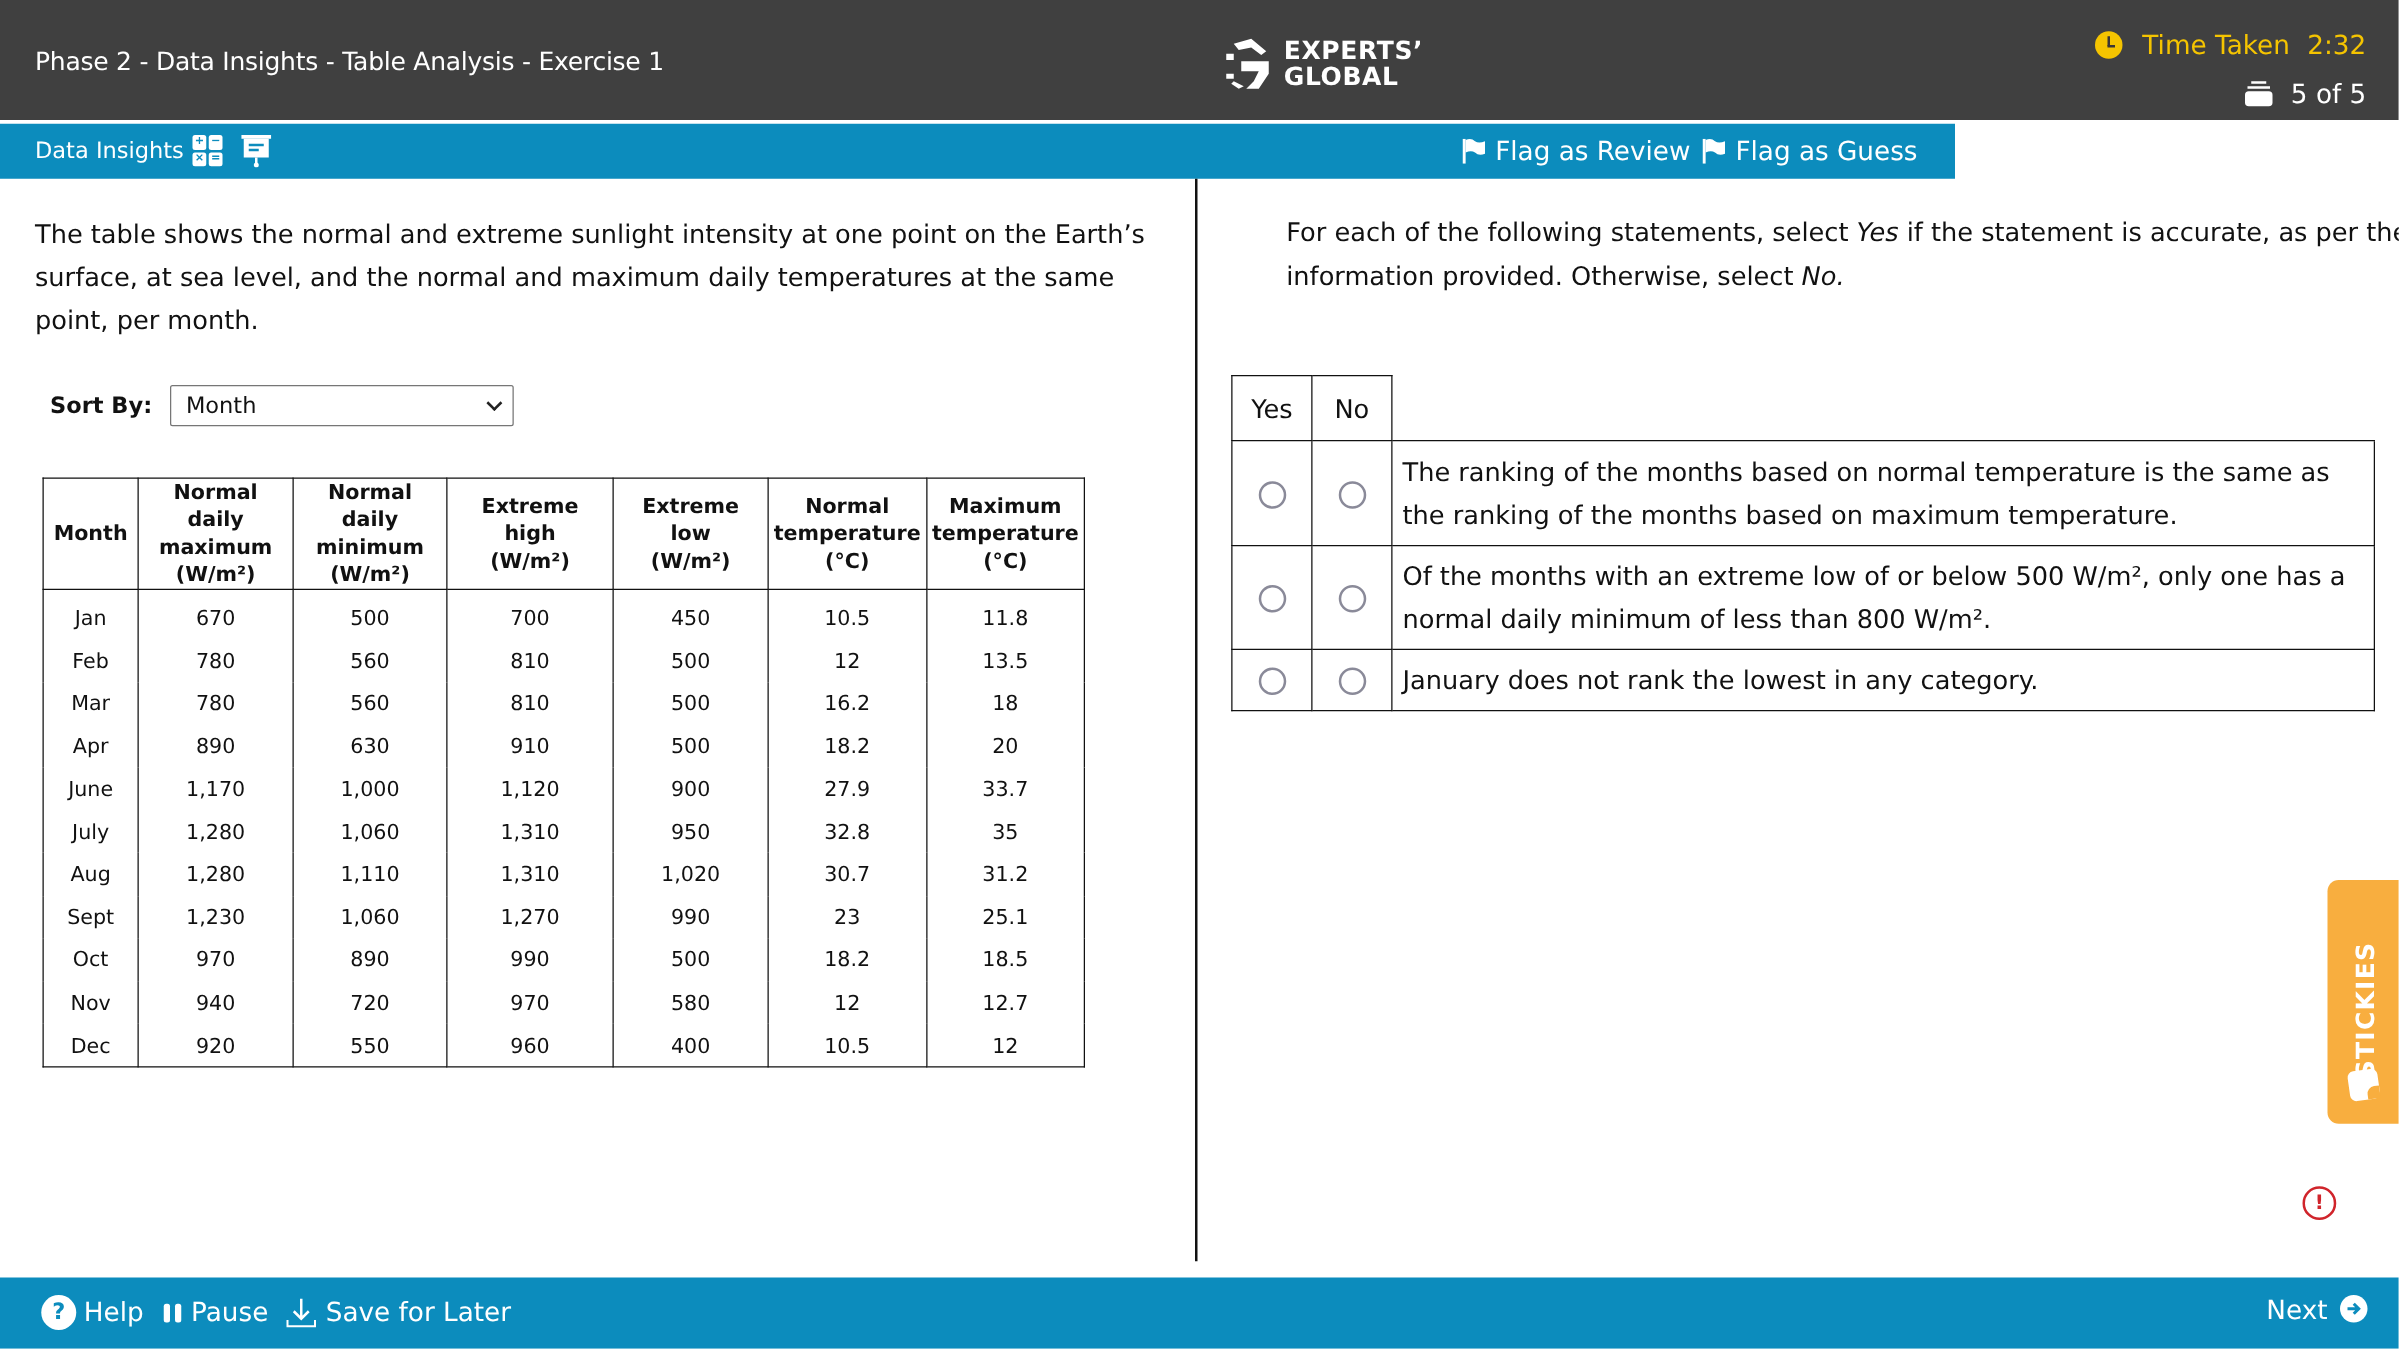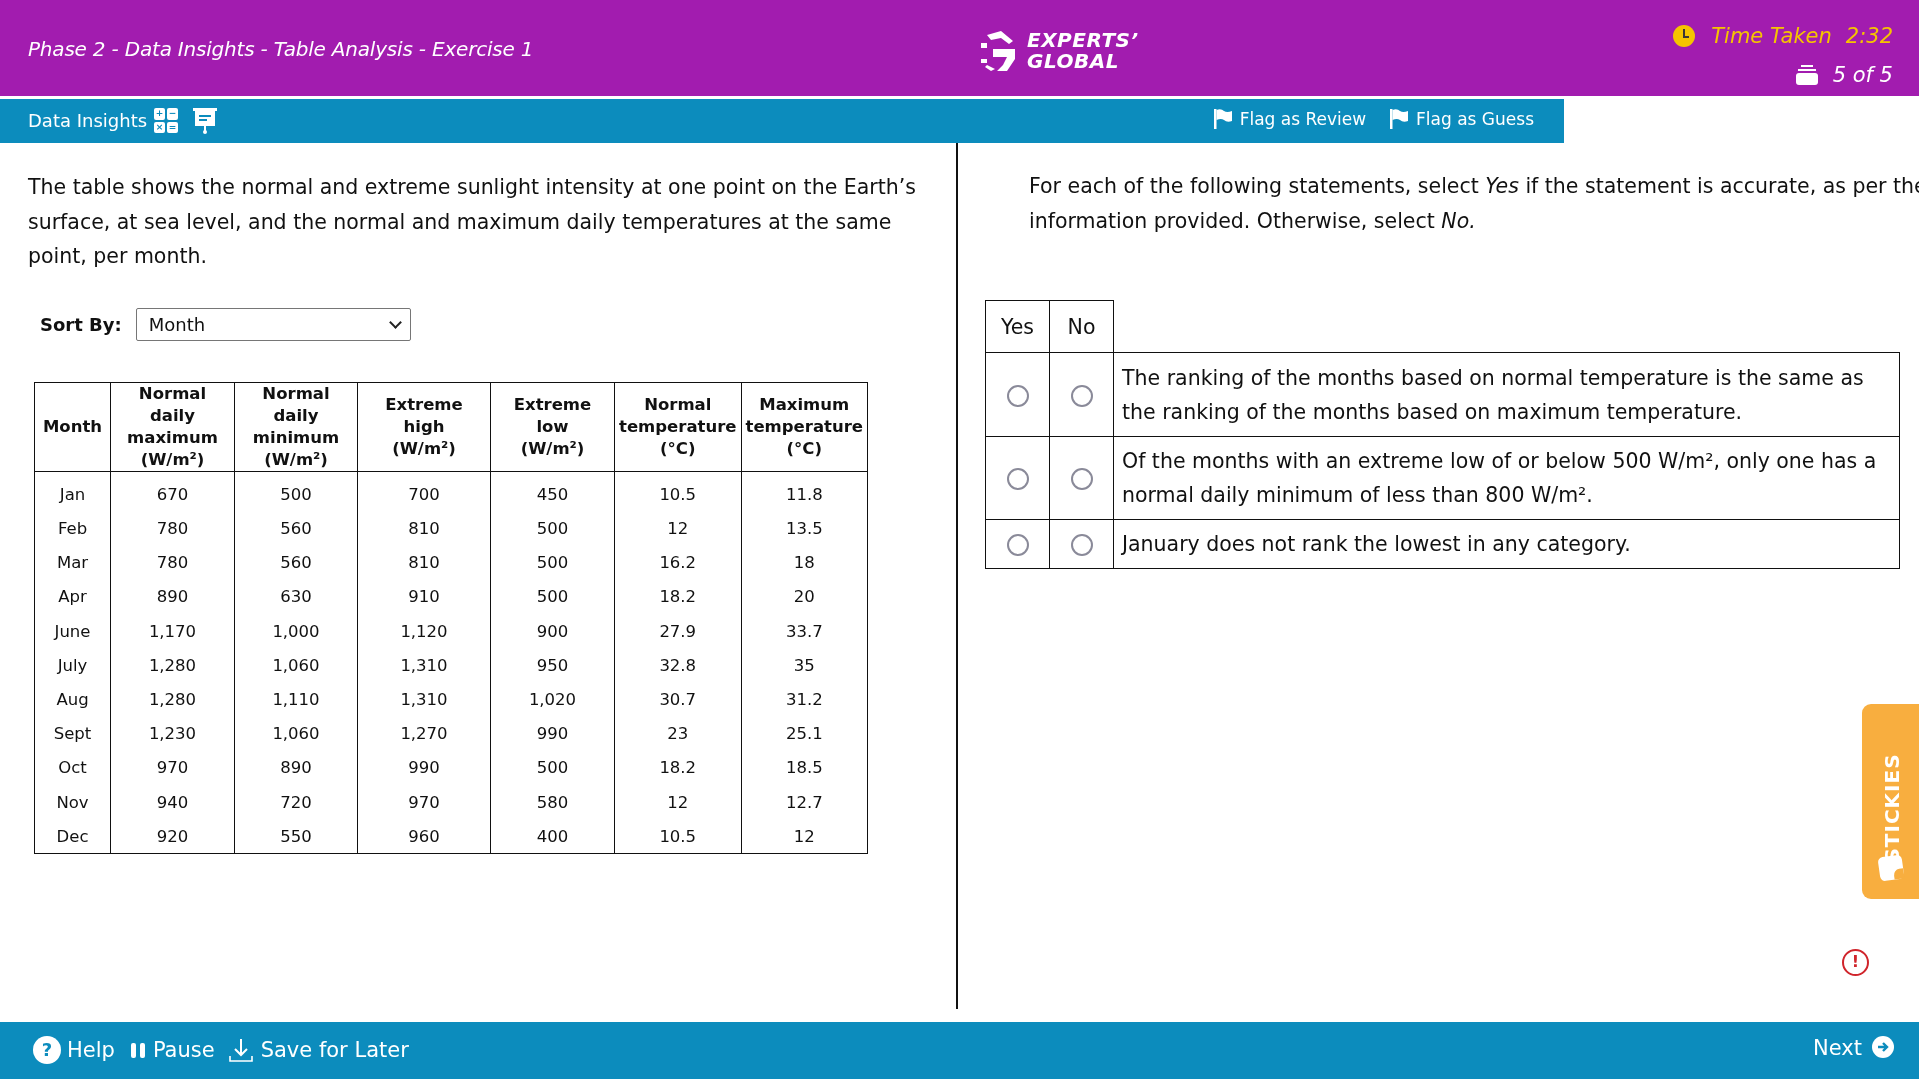--- a/index.html
+++ b/index.html
@@ -1,20 +1,20 @@
 <!DOCTYPE html>
 <html><head>
 <meta charset="utf-8">
 <style>
   * { box-sizing: border-box; margin: 0; padding: 0; }
   html, body { width: 1919px; height: 1079px; overflow: hidden; background: #fff; }
   body { font-family: "DejaVu Sans", sans-serif; color: #111; position: relative; }
 
   
-  .topbar { position: absolute; left: 0; top: 0; width: 1919px; height: 96px; background: #a21caf; font-style: italic; }
+  .topbar { position: absolute; left: 0; top: 0; width: 1919px; height: 96px; background: #404040; }
   .topbar .title { position: absolute; left: 28px; top: 37px; font-size: 20px; color: #fff; letter-spacing: -0.2px; }
   .logo { position: absolute; left: 979px; top: 28px; height: 46px; display: flex; align-items: center; }
   .logo svg { width: 40px; height: 44px; }
   .logo .logo-text { margin-left: 8px; color: #fff; font-weight: bold; font-size: 20px; line-height: 21px; letter-spacing: 0.5px; }
   .timer { position: absolute; right: 26px; top: 24px; display: flex; align-items: center; color: #f5c400; font-size: 21px; }
   .timer .clock { width: 22px; height: 22px; border-radius: 50%; background: #f5c400; position: relative; margin-right: 16px; }
   .timer .clock::before { content: ""; position: absolute; left: 10px; top: 4px; width: 2px; height: 8px; background: #3a3635; }
   .timer .clock::after { content: ""; position: absolute; left: 10px; top: 11px; width: 6px; height: 2px; background: #3a3635; }
   .timer .time-val { margin-left: 14px; }
   .qcount { position: absolute; right: 26px; top: 63px; display: flex; align-items: center; color: #fff; font-size: 21px; }
@@ -23,21 +23,21 @@
   .qcount .stack .l1 { top: 0; left: 5px; width: 12px; height: 2px; }
   .qcount .stack .l2 { top: 4px; left: 2px; width: 18px; height: 2px; }
   .qcount .stack .l3 { top: 8px; width: 22px; height: 12px; border-radius: 3px; }
 
   
   .subbar { position: absolute; left: 0; top: 99px; width: 1564px; height: 44px; background: #0c8cbd; color: #fff; }
   .subbar .section { position: absolute; left: 28px; top: 11px; font-size: 18px; }
   .ic-calc { position: absolute; left: 154px; top: 9px; width: 24px; height: 25px; display: grid; grid-template-columns: 1fr 1fr; gap: 2px; }
   .ic-calc span { background: #fff; border-radius: 2px; color: #0c8cbd; font-size: 9px; line-height: 11px; text-align: center; font-weight: bold; }
   .ic-board { position: absolute; left: 193px; top: 9px; width: 24px; height: 26px; }
-  .flags { position: absolute; right: 30px; top: 10px; display: flex; gap: 24px; font-size: 17px; }
+  .flags { position: absolute; right: 30px; top: 10px; display: flex; gap: 10px; font-size: 21px; }
   .flag { display: flex; align-items: center; cursor: pointer; }
   .flag svg { width: 18px; height: 20px; margin-right: 8px; }
 
   
   .divider { position: absolute; left: 956px; top: 143px; width: 2px; height: 866px; background: #111; }
 
   
   .stimulus { position: absolute; left: 28px; top: 170px; width: 915px; font-size: 20.5px; line-height: 34.5px; }
   .sort { position: absolute; left: 40px; top: 308px; display: flex; align-items: center; }
   .sort label { font-weight: bold; font-size: 18px; margin-right: 14px; }

